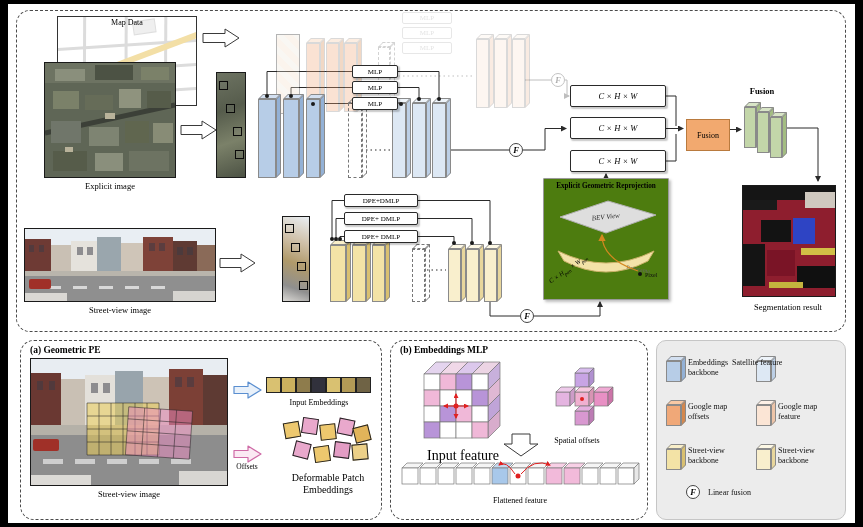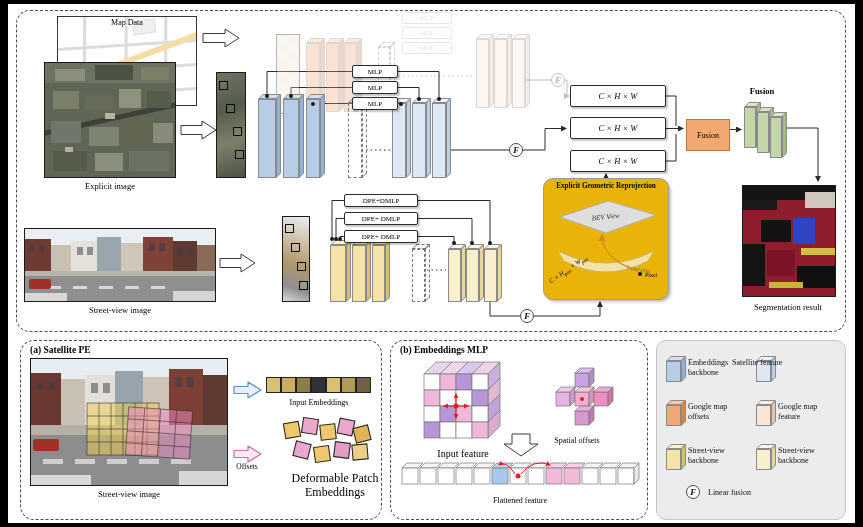--- a/index.html
+++ b/index.html
@@ -32,21 +32,21 @@
 .patch{position:absolute;border:1.2px solid #0a0a0a;background:rgba(255,255,255,.05)}
 .strip-sat{background:linear-gradient(160deg,#6d7362 0%,#565c4c 35%,#7b8169 65%,#4c5244 100%)}
 .strip-street{background:linear-gradient(200deg,#e9eef3 0%,#cfc0a8 30%,#b09a6a 55%,#8f8f8f 82%,#dad8d4 100%)}
 .strip-map{background:repeating-linear-gradient(45deg,#f3e0ca 0 6px,#efe8dc 6px 12px)}
 .faded{opacity:.32}
 .fusionbox{position:absolute;background:#f2a96f;border:1px solid #b97a3e;display:flex;align-items:center;justify-content:center;font-size:8px;z-index:4}
 .legend{position:absolute;background:#ececec;border:1px solid #c6c6c6;border-radius:10px}
 .legend-label{position:absolute;font-size:8px;line-height:1.2;color:#111}
 .cell{width:15px;height:16px;border:0.8px solid #222;display:inline-block}
 .dpatch{position:absolute;width:16px;height:16px;border:1px solid #222}
-.egr{position:absolute;background:#eab308;border:1px solid #9a9a9a;border-radius:10px;box-shadow:2px 2px 3px rgba(0,0,0,.25);z-index:4}
+.egr{position:absolute;background:#4d7c0f;border:1px solid #9a9a9a;border-radius:1px;box-shadow:2px 2px 3px rgba(0,0,0,.25);z-index:4}
 .egr-title{position:absolute;left:0;top:3px;width:100%;text-align:center;font-weight:bold;font-size:7.2px}
 .egr-dim{position:absolute;left:2px;top:86px;font-style:italic;font-size:6.5px;transform:rotate(-35deg);white-space:nowrap}
 .egr-dim sub{font-size:5px}
 </style>
 </head>
 <body>
 
 <div id="canvas">
   <div id="sheet"></div>
 
@@ -415,21 +415,21 @@
       <rect x="50" y="32" width="22" height="26" fill="#2e44c4"></rect>
       <rect x="0" y="58" width="22" height="42" fill="#141414"></rect>
       <rect x="24" y="64" width="28" height="26" fill="#7a1426"></rect>
       <rect x="58" y="62" width="34" height="7" fill="#d2bf46"></rect>
       <rect x="54" y="80" width="38" height="22" fill="#101010"></rect>
       <rect x="26" y="96" width="34" height="6" fill="#c4b43e"></rect>
     </svg>
   </div>
   <div class="lbl" style="left:728px;top:303px;width:120px">Segmentation result</div>
 
-  <div class="title" style="left:30px;top:345px">(a) Satellite PE</div>
+  <div class="title" style="left:30px;top:345px">(a) Geometric PE</div>
   <div class="abs img" style="left:30px;top:358px;width:198px;height:128px">
     <svg width="196" height="126">
       <rect width="196" height="126" fill="#e8edf2"></rect>
       <rect x="0" y="14" width="30" height="52" fill="#6a3832"></rect>
       <rect x="30" y="20" width="24" height="46" fill="#c9c0b4"></rect>
       <rect x="54" y="16" width="30" height="50" fill="#e3e0da"></rect>
       <rect x="84" y="12" width="28" height="54" fill="#98a4ac"></rect>
       <rect x="112" y="18" width="26" height="48" fill="#cdc3b6"></rect>
       <rect x="138" y="10" width="34" height="56" fill="#7c4036"></rect>
       <rect x="172" y="16" width="24" height="50" fill="#5e3a33"></rect>
@@ -470,21 +470,21 @@
 
   <div class="dpatch" style="left:284px;top:422px;background:#edc86e;transform:rotate(-10deg)"></div>
   <div class="dpatch" style="left:302px;top:418px;background:#e9a8cc;transform:rotate(8deg)"></div>
   <div class="dpatch" style="left:320px;top:424px;background:#edc86e;transform:rotate(-6deg)"></div>
   <div class="dpatch" style="left:338px;top:419px;background:#e9a8cc;transform:rotate(12deg)"></div>
   <div class="dpatch" style="left:354px;top:426px;background:#e2b45a;transform:rotate(-14deg)"></div>
   <div class="dpatch" style="left:294px;top:442px;background:#e9a8cc;transform:rotate(14deg)"></div>
   <div class="dpatch" style="left:314px;top:446px;background:#edc86e;transform:rotate(-8deg)"></div>
   <div class="dpatch" style="left:334px;top:442px;background:#e39cc4;transform:rotate(7deg)"></div>
   <div class="dpatch" style="left:352px;top:444px;background:#ecd088;transform:rotate(-5deg)"></div>
-  <div class="lbl" style="left:290px;top:472px;width:90px;font-size:12px">Deformable Patch Embeddings</div>
+  <div class="lbl" style="left:283px;top:472px;width:90px;font-size:10px">Deformable Patch Embeddings</div>
   <div class="lbl" style="left:224px;top:463px;width:46px;font-size:7.5px">Offsets</div>
 
   <div class="title" style="left:400px;top:345px">(b) Embeddings MLP</div>
   <svg class="abs" style="left:418px;top:356px" width="92" height="90">
     <defs>
         <marker id="ahr1" markerWidth="6" markerHeight="6" refX="4" refY="2.5" orient="auto">
           <path d="M0,0 L5,2.5 L0,5 z" fill="#e02020"></path>
         </marker>
       </defs>
     <g stroke="#777" stroke-width="0.7">
@@ -514,21 +514,21 @@
         <rect x="54" y="66" width="16" height="16" fill="#f0b8d8"></rect>
     </g>
     <g stroke="#e02020" stroke-width="1" marker-end="url(#ahr1)">
       <line x1="38" y1="50" x2="38" y2="38"></line>
         <line x1="38" y1="50" x2="38" y2="62"></line>
         <line x1="38" y1="50" x2="26" y2="50"></line>
         <line x1="38" y1="50" x2="50" y2="50"></line>
     </g>
     <circle cx="38" cy="50" r="2.5" fill="#e02020"></circle>
   </svg>
-  <div class="lbl" style="left:408px;top:448px;width:110px;font-size:10px">Input feature</div>
+  <div class="lbl" style="left:408px;top:448px;width:110px;font-size:14px">Input feature</div>
 
   <svg class="abs" style="left:542px;top:360px" width="88" height="72">
     <g stroke="#777" stroke-width="0.7">
       <rect x="33" y="13" width="14" height="14" fill="#c8a4e4"></rect>
         <polygon points="33,13 47,13 52,8 38,8" fill="#d8bcee"></polygon>
         <polygon points="47,13 52,8 52,22 47,27" fill="#b090d0"></polygon>
       <rect x="14" y="32" width="14" height="14" fill="#e4b4e0"></rect>
         <polygon points="14,32 28,32 33,27 19,27" fill="#eecaea"></polygon>
         <polygon points="28,32 33,27 33,41 28,46" fill="#cc9cc8"></polygon>
       <rect x="33" y="32" width="14" height="14" fill="#f0b0d0"></rect>

